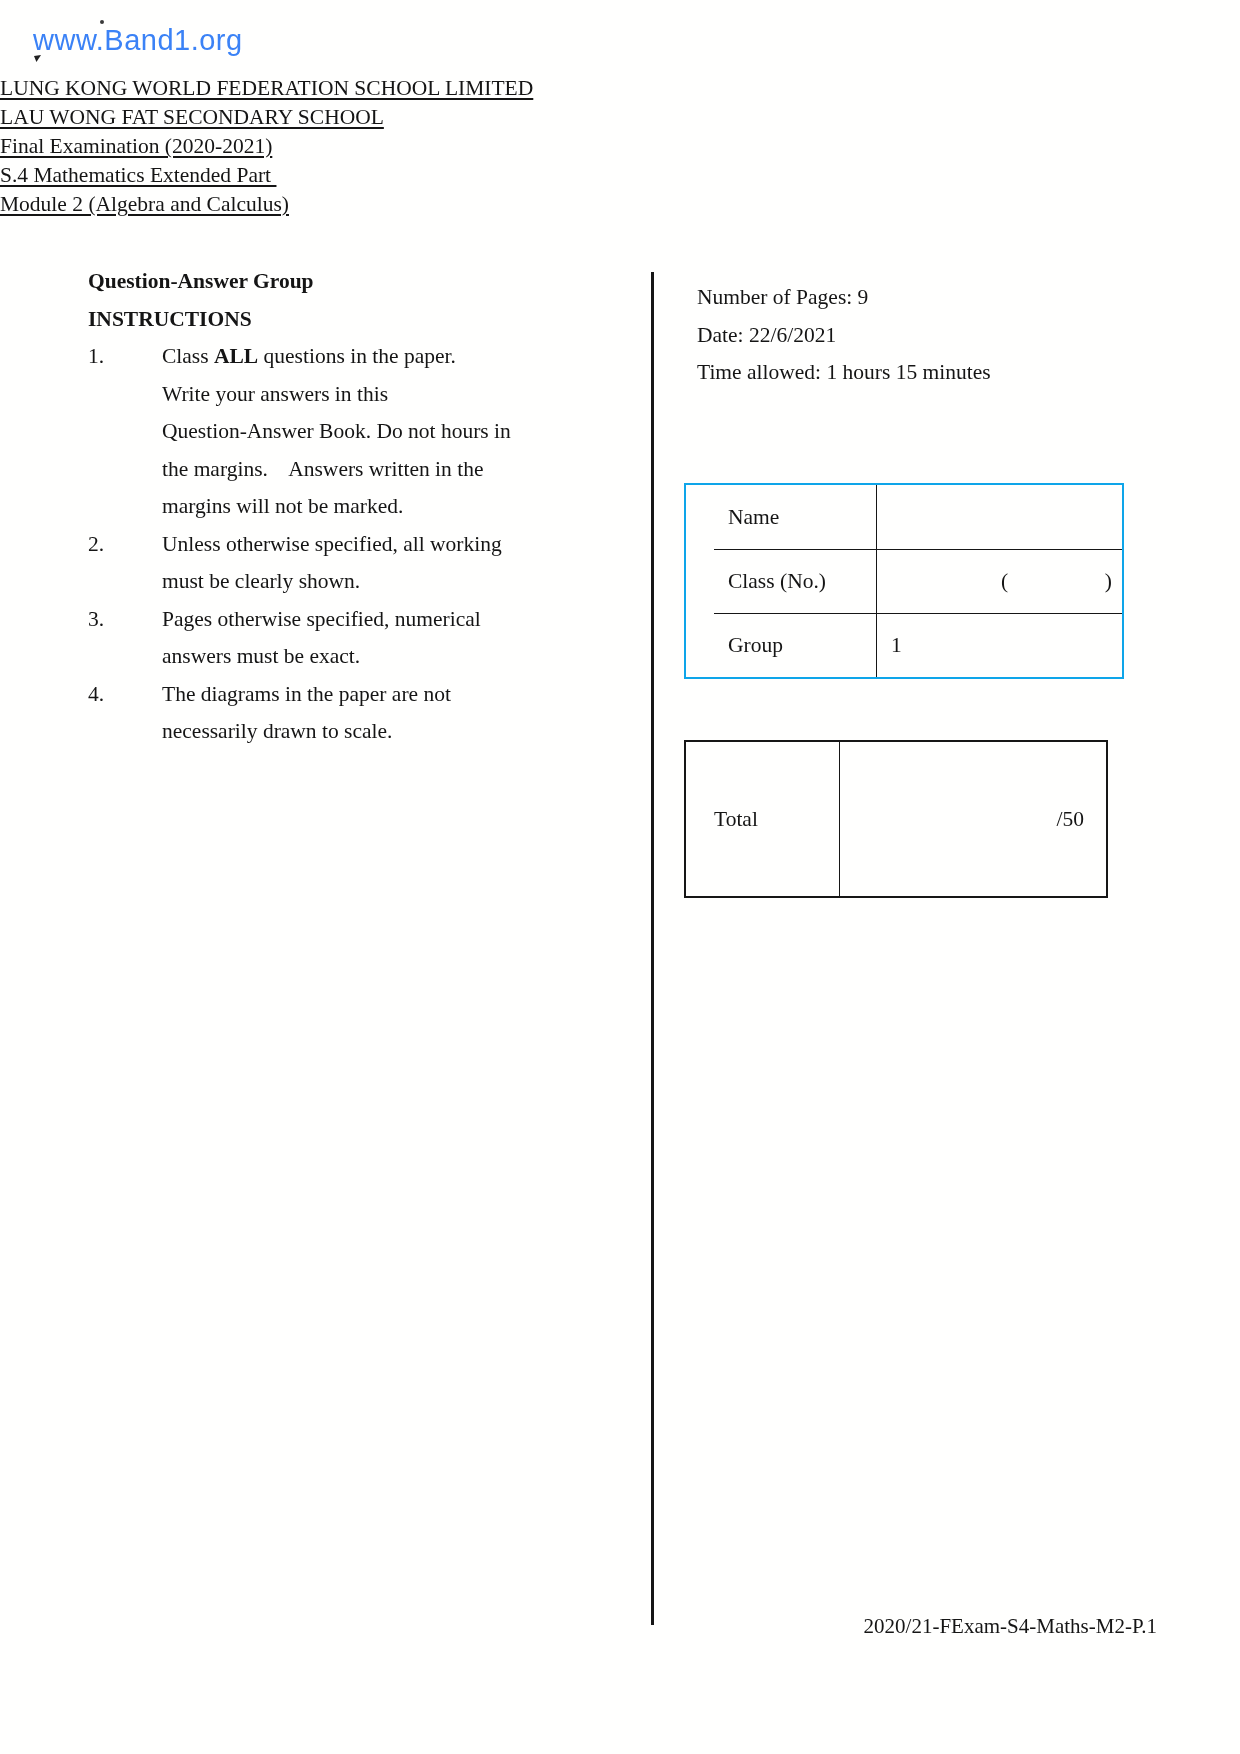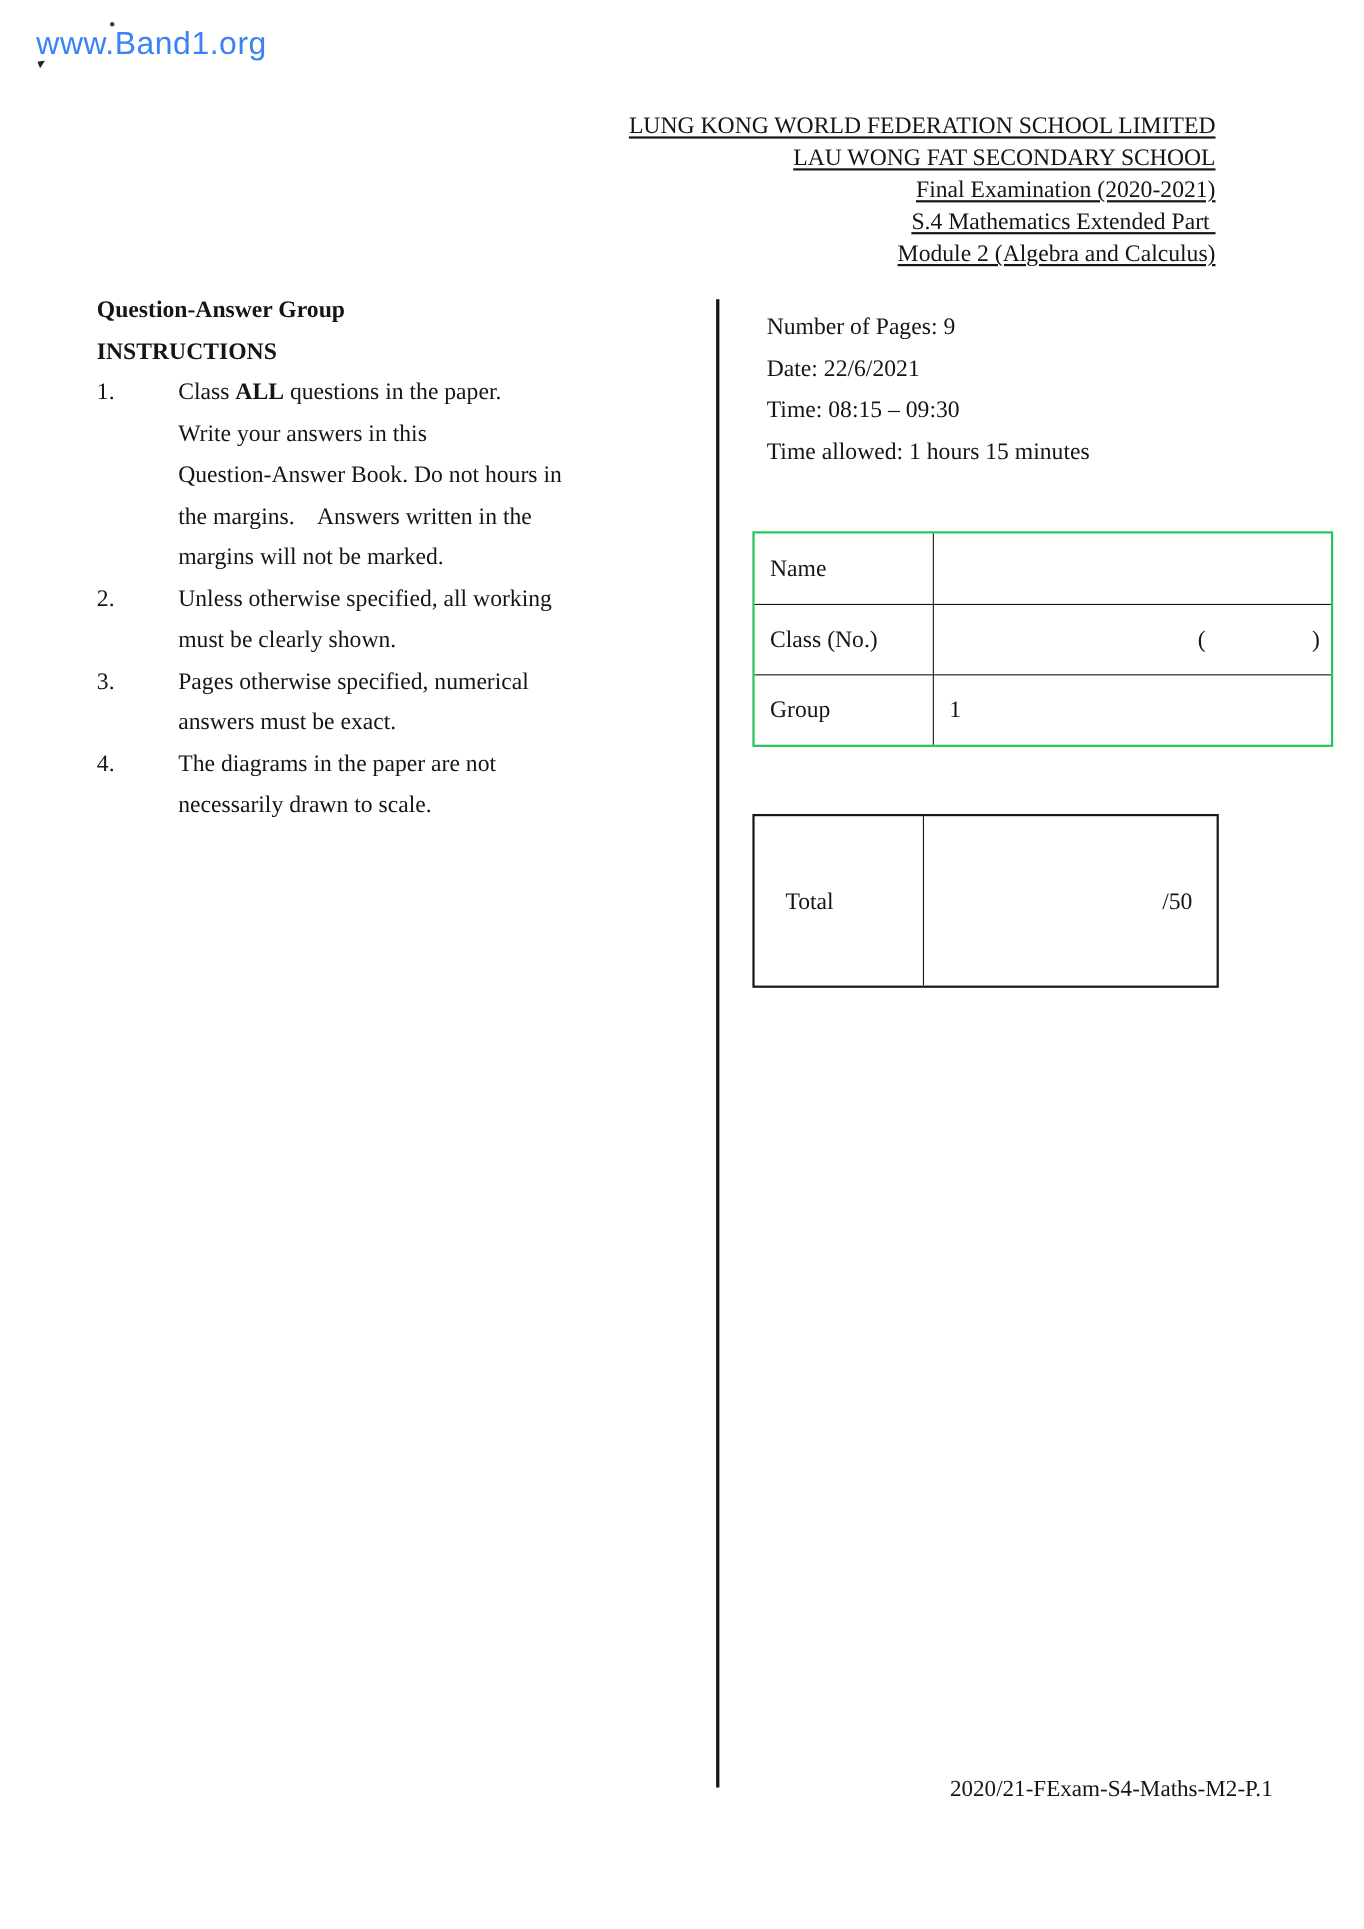--- a/index.html
+++ b/index.html
@@ -44,22 +44,21 @@
     background: #222;
     clip-path: polygon(0 15%, 100% 0, 35% 100%);
   }
 
   
   .header {
     position: absolute;
     left: 0;
     top: 74px;
     width: 1105px;
-    text-align: right;
-    margin-top: 26px;
+    text-align: left;
   }
   .header .h-line {
     height: 29px;
     line-height: 29px;
     font-size: 21.5px;
   }
   .header .h-line span {
     text-decoration: underline;
     text-decoration-thickness: 1.5px;
     text-underline-offset: 3px;
@@ -99,26 +98,27 @@
     top: 279px;
     font-size: 21.5px;
     line-height: 37.5px;
   }
 
   
   .info-table {
     position: absolute;
     left: 684px;
     top: 483px;
-    width: 528px;
-    border: 2px solid #22c55e;
+    width: 440px;
+    border: 2px solid #0ea5e9;
     display: grid;
     grid-template-columns: 162px 1fr;
     grid-template-rows: 64px 64px 64px;
     font-size: 21.5px;
+    padding-left: 28px;
   }
   .info-table .cell {
     border-top: 1.5px solid #161616;
     display: flex;
     align-items: center;
   }
   .info-table .r0 { border-top: none; }
   .info-table .lab { padding-left: 14px; }
   .info-table .val { border-left: 1.5px solid #161616; padding-left: 14px; }
   .val-paren {
@@ -215,21 +215,20 @@
       <div class="instr-lines">
         <div>The diagrams in the paper are not</div>
         <div>necessarily drawn to scale.</div>
       </div>
     </div>
   </div>
 
   <div class="right-info">
     <div>Number of Pages: 9</div>
     <div>Date: 22/6/2021</div>
-    <div>Time: 08:15 – 09:30</div>
     <div>Time allowed: 1 hours 15 minutes</div>
   </div>
 
   <div class="info-table">
     <div class="cell lab r0">Name</div>
     <div class="cell val r0"></div>
     <div class="cell lab">Class (No.)</div>
     <div class="cell val val-paren">(                  )</div>
     <div class="cell lab">Group</div>
     <div class="cell val">1</div>

